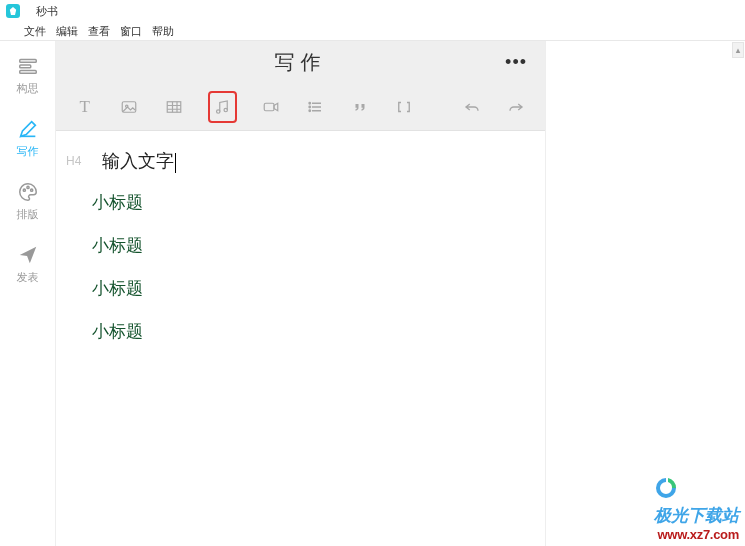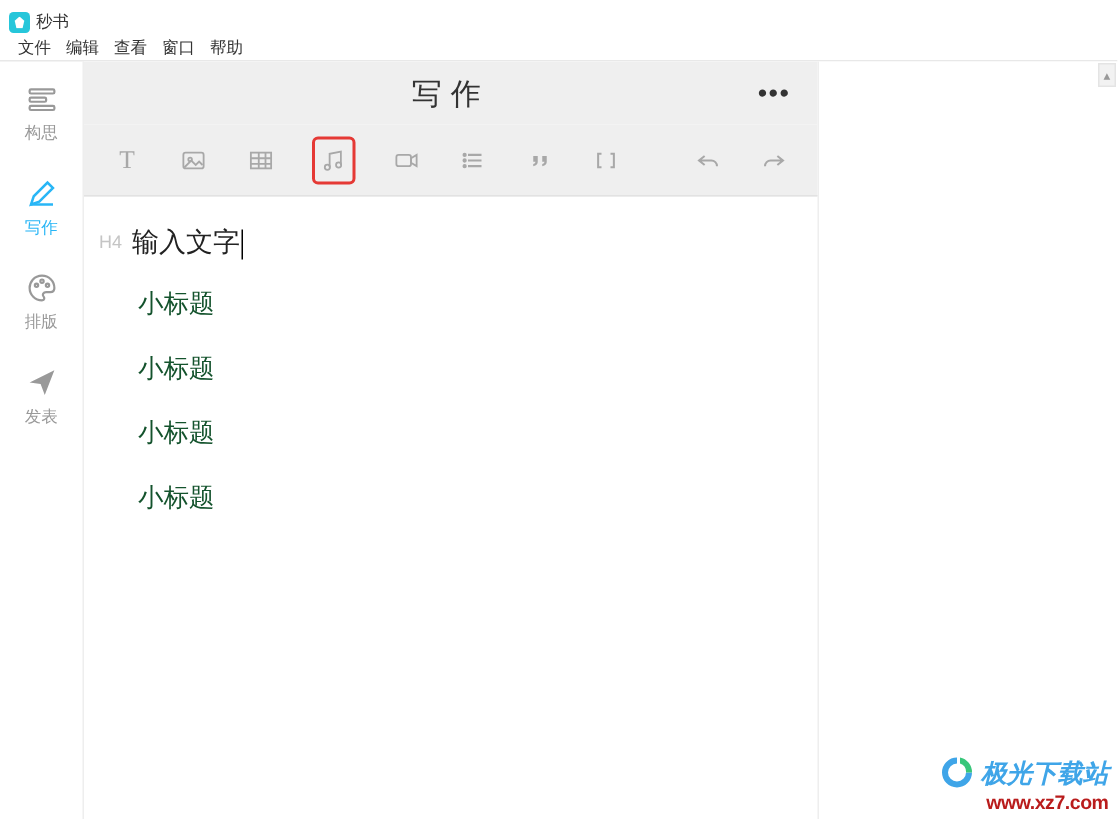--- a/index.html
+++ b/index.html
@@ -1,45 +1,45 @@
 <!DOCTYPE html>
 <html><head>
 <meta charset="utf-8">
 <style>
   * { box-sizing: border-box; margin: 0; padding: 0; }
   html, body { width: 745px; height: 546px; overflow: hidden; font-family: "Microsoft YaHei", sans-serif; background: #fff; }
-  .titlebar { height: 22px; display: flex; align-items: flex-end; padding-left: 6px; gap: 4px; font-size: 11px; color: #333; }
+  .titlebar { height: 22px; display: flex; align-items: center; padding-left: 6px; gap: 16px; font-size: 11px; color: #333; }
   .titlebar .logo { width: 14px; height: 14px; background: #26c6da; border-radius: 3px; position: relative; }
   .titlebar .logo::after { content: ""; position: absolute; inset: 3px; background: #fff; clip-path: polygon(50% 0, 90% 35%, 75% 100%, 25% 100%, 10% 35%); }
-  .menubar { height: 18px; display: flex; align-items: center; gap: 10px; padding-left: 12px; font-size: 11px; color: #333; }
+  .menubar { height: 18px; display: flex; align-items: center; gap: 10px; padding-left: 24px; font-size: 11px; color: #333; }
   .menubar span { cursor: default; }
   .app-body { display: flex; height: calc(546px - 40px); border-top: 1px solid #e8e8e8; }
   .sidebar { width: 56px; border-right: 1px solid #eee; display: flex; flex-direction: column; align-items: center; padding-top: 14px; gap: 22px; }
   .sb-item { display: flex; flex-direction: column; align-items: center; gap: 4px; color: #999; font-size: 11px; cursor: pointer; }
   .sb-item.active { color: #29b6f6; }
   .sb-item svg { width: 22px; height: 22px; }
   .main { flex: 1; display: flex; }
   .editor-pane { width: 490px; border-right: 1px solid #eee; background: #fff; display: flex; flex-direction: column; }
   .editor-header { background: #efefef; height: 42px; display: flex; align-items: center; justify-content: center; position: relative; }
   .editor-title { font-size: 20px; color: #333; font-weight: 400; letter-spacing: 6px; }
   .header-more { position: absolute; right: 18px; font-size: 18px; letter-spacing: 1px; color: #333; cursor: pointer; }
   .toolbar { background: #efefef; height: 48px; display: flex; align-items: center; padding: 0 18px; gap: 23px; border-bottom: 1px solid #e2e2e2; }
   .tb-btn { width: 26px; height: 26px; display: flex; align-items: center; justify-content: center; color: #a8a8a8; cursor: pointer; }
   .tb-btn svg { width: 18px; height: 18px; }
   .tb-btn.highlight { border: 2px solid #e53935; border-radius: 4px; padding: 2px; width: 34px; height: 32px; }
   .tb-spacer { flex: 1; }
   .content { padding: 18px 10px; font-family: "SimSun", serif; }
-  .line { display: flex; align-items: center; gap: 6px; margin-bottom: 18px; }
+  .line { display: flex; align-items: center; gap: 20px; margin-bottom: 18px; }
   .h4-badge { font-size: 12px; color: #c5c5c5; font-family: sans-serif; min-width: 16px; }
   .line-text { font-size: 18px; color: #222; position: relative; }
   .cursor { display: inline-block; width: 1px; height: 20px; background: #000; vertical-align: middle; margin-left: 1px; }
   .subline { font-size: 17px; color: #14532d; margin-left: 26px; margin-bottom: 20px; }
   .right-pane { flex: 1; background: #fff; position: relative; }
   .watermark { position: absolute; right: 6px; bottom: 4px; text-align: right; }
-  .wm-top { display: flex; align-items: center; justify-content: flex-end; gap: 4px; font-size: 17px; font-weight: bold; color: #3fa5e8; font-style: italic; }
+  .wm-top { display: flex; justify-content: flex-end; gap: 4px; font-size: 17px; font-weight: bold; color: #3fa5e8; font-style: italic; flex-direction: column; }
   .wm-logo { width: 24px; height: 24px; }
   .wm-url { font-size: 13px; color: #b91c1c; font-weight: bold; letter-spacing: -0.3px; }
   .scrollbar-stub { position: absolute; right: 1px; top: 1px; width: 12px; height: 16px; background: #f2f2f2; border: 1px solid #e4e4e4; display:flex; align-items:center; justify-content:center; color:#999; font-size:9px;}
 </style>
 </head>
 <body>
 
 <div class="titlebar">
   <div class="logo"></div>
   <span>秒书</span>

